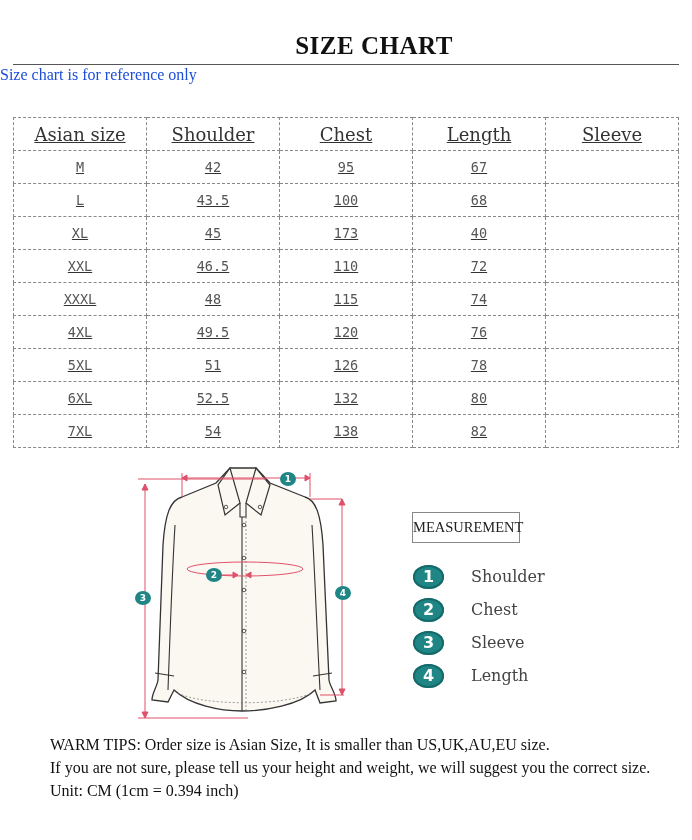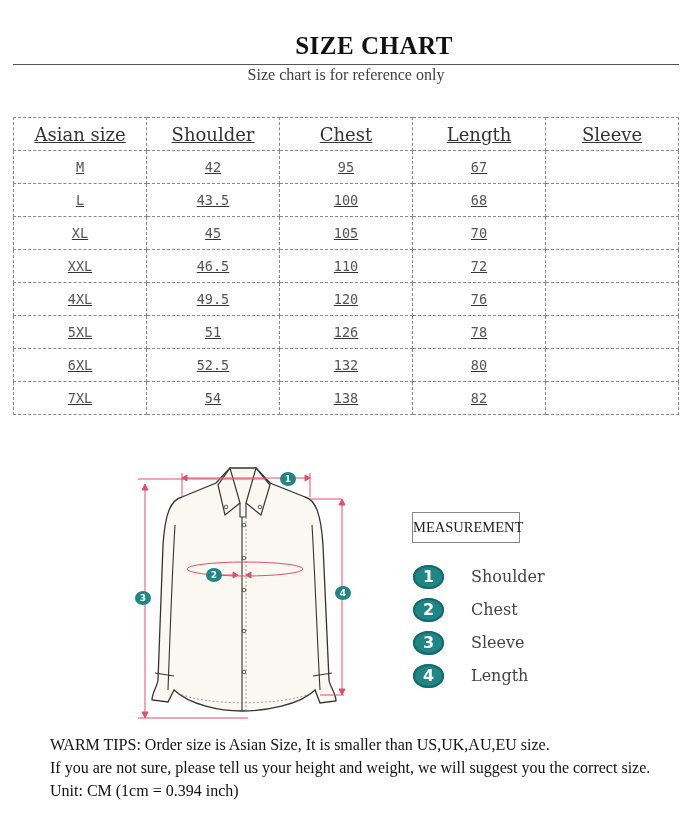--- a/index.html
+++ b/index.html
@@ -10,22 +10,22 @@
   .title {
     position: absolute; top: 32px; left: 0; width: 692px; text-align: center;
     font-family: "Liberation Serif", serif; font-weight: bold; font-size: 25px;
     color: #111; letter-spacing: 0.5px; padding-left: 28px;
   }
   .title-rule {
     position: absolute; top: 64px; left: 13px; width: 666px; height: 0;
     border-top: 1.5px solid #555;
   }
   .subtitle {
-    position: absolute; top: 66px; left: 0; width: 692px; text-align: center;
-    font-family: "Liberation Serif", serif; font-size: 16px; color: #404040;
+    position: absolute; top: 66px; left: 0; width: 692px; 
+    font-family: "Liberation Serif", serif; font-size: 16px; color: #1d4ed8;
   }
   table.size-table {
     position: absolute; top: 117px; left: 13px; width: 666px;
     border-collapse: collapse; table-layout: fixed; text-decoration: underline;
   }
   table.size-table th, table.size-table td {
     border: 1px dashed #888; text-align: center; padding: 0;
   }
   table.size-table th {
     height: 32px; font-family: "DejaVu Serif", serif; font-weight: normal;
@@ -87,29 +87,36 @@
       <tr>
         <td>L</td>
         <td>43.5</td>
         <td>100</td>
         <td>68</td>
         <td></td>
       </tr>
       <tr>
         <td>XL</td>
         <td>45</td>
-        <td>105</td>
-        <td>70</td>
+        <td>173</td>
+        <td>40</td>
         <td></td>
       </tr>
       <tr>
         <td>XXL</td>
         <td>46.5</td>
         <td>110</td>
         <td>72</td>
+        <td></td>
+      </tr>
+      <tr>
+        <td>XXXL</td>
+        <td>48</td>
+        <td>115</td>
+        <td>74</td>
         <td></td>
       </tr>
       <tr>
         <td>4XL</td>
         <td>49.5</td>
         <td>120</td>
         <td>76</td>
         <td></td>
       </tr>
       <tr>

